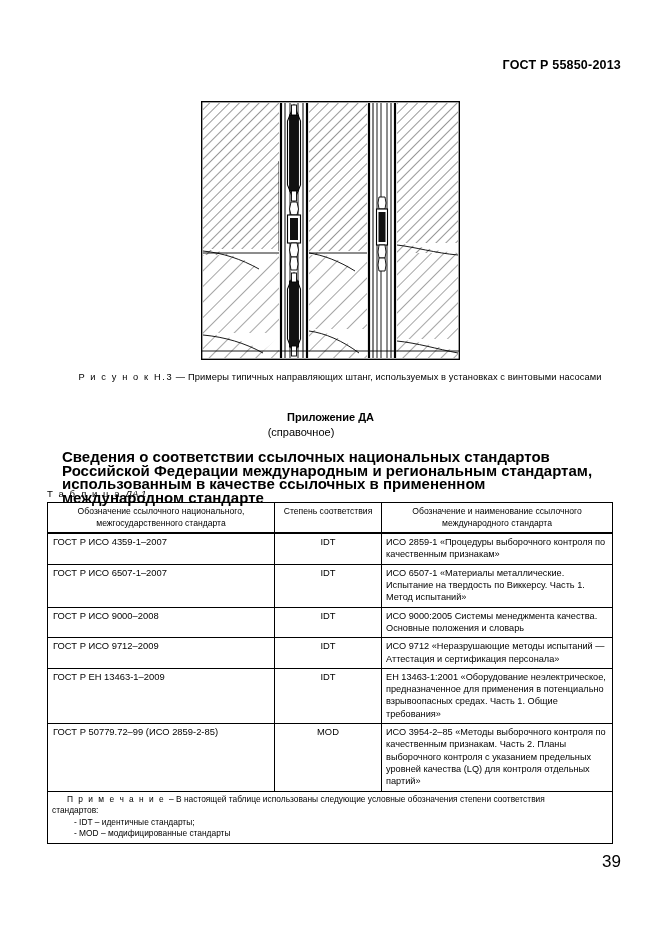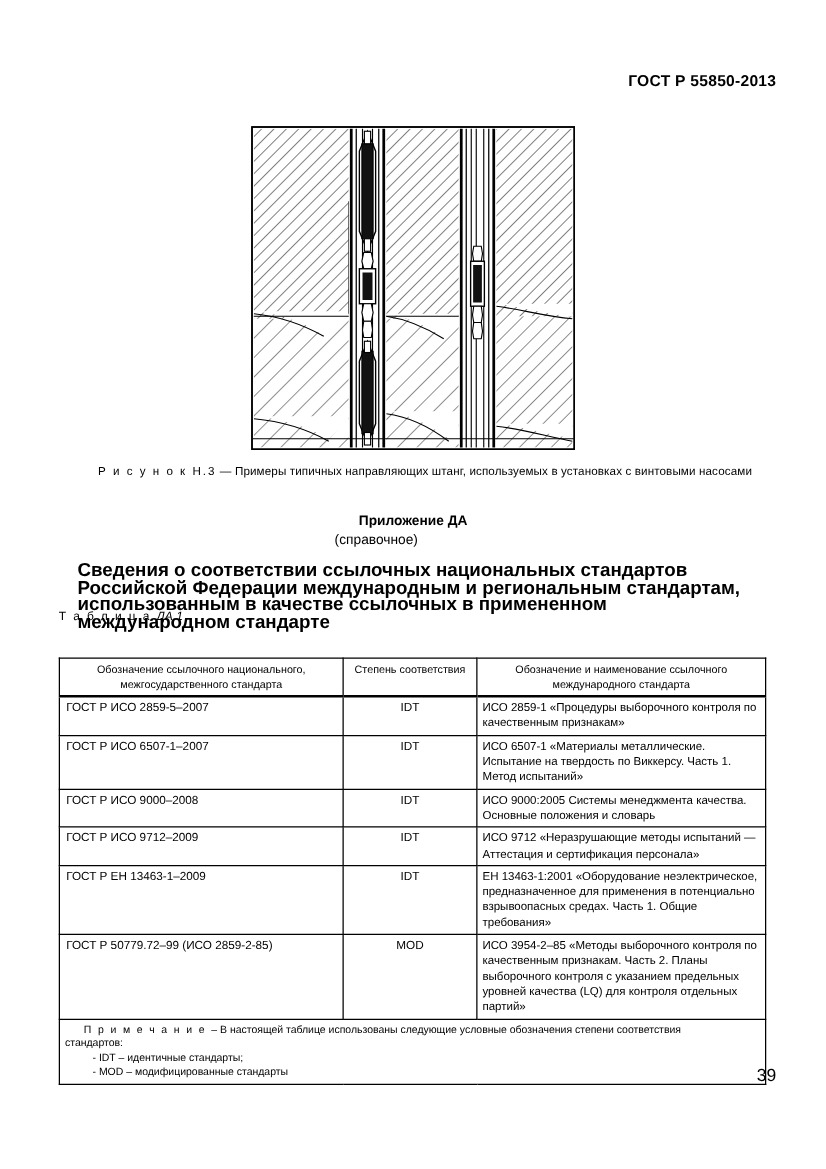--- a/index.html
+++ b/index.html
@@ -54,21 +54,20 @@
     font-size:9.6px;letter-spacing:1.5px;white-space:nowrap;
   }
   .table-label .tl-num{letter-spacing:0px;font-style:italic;}
 
   .std-table{
     position:absolute;left:47px;top:502px;width:566px;
     border-collapse:collapse;
     table-layout:fixed;
     font-size:8.6px;
     line-height:11.4px;
-    margin-top:24px;
   }
   .std-table td,.std-table th{
     border:1px solid #000;
     vertical-align:top;
     padding:2px 4px 3px 4px;
     font-weight:normal;
   }
   .std-table thead th{
     text-align:center;
     border-bottom:2px solid #000;
@@ -87,21 +86,21 @@
     font-size:8.4px;line-height:11.6px;
     padding:4px 6px 7px 6px;
   }
   .note-lead{letter-spacing:1.5px;padding-left:15px;}
   .note-line{display:block;}
   .note-ind{display:block;padding-left:22px;}
 
   
   .page-number{
     position:absolute;right:40px;top:852px;
-    font-size:14px;
+    font-size:17px;
   }
 </style>
 </head>
 <body>
 
 <div class="page">
 
   <div class="doc-header">ГОСТ Р 55850-2013</div>
 
   <div class="figure-wrap">
@@ -222,21 +221,21 @@
   <table class="std-table">
     <thead>
       <tr>
         <th class="c1">Обозначение ссылочного национального, межгосударственного стандарта</th>
         <th class="c2">Степень соответствия</th>
         <th class="c3">Обозначение и наименование ссылочного международного стандарта</th>
       </tr>
     </thead>
     <tbody>
       <tr>
-        <td class="c1">ГОСТ Р ИСО 2859-5–2007</td>
+        <td class="c1">ГОСТ Р ИСО 4359-1–2007</td>
         <td class="c2">IDT</td>
         <td class="c3">ИСО 2859-1 «Процедуры выборочного контроля по качественным признакам»</td>
       </tr>
       <tr>
         <td class="c1">ГОСТ Р ИСО 6507-1–2007</td>
         <td class="c2">IDT</td>
         <td class="c3">ИСО 6507-1 «Материалы металлические. Испытание на твердость по Виккерсу. Часть 1. Метод испытаний»</td>
       </tr>
       <tr>
         <td class="c1">ГОСТ Р ИСО 9000–2008</td>

